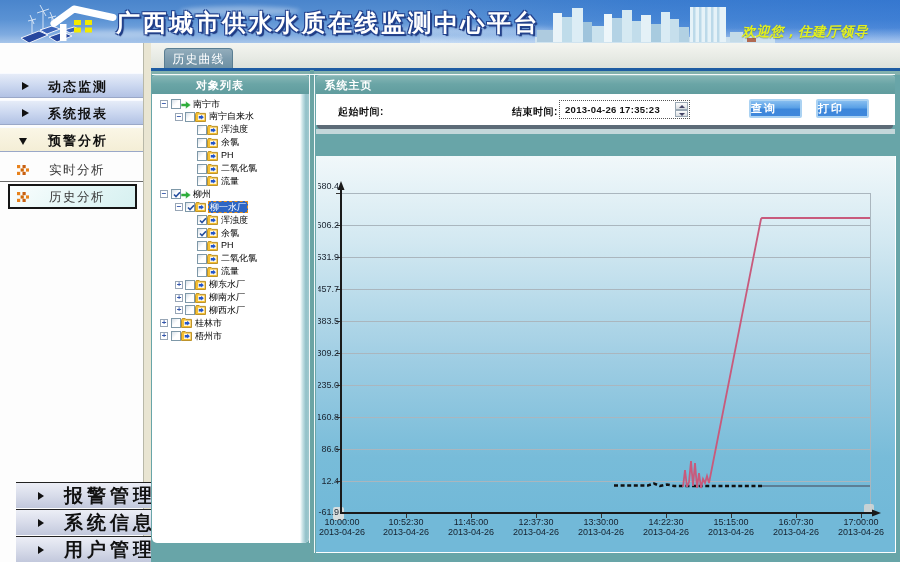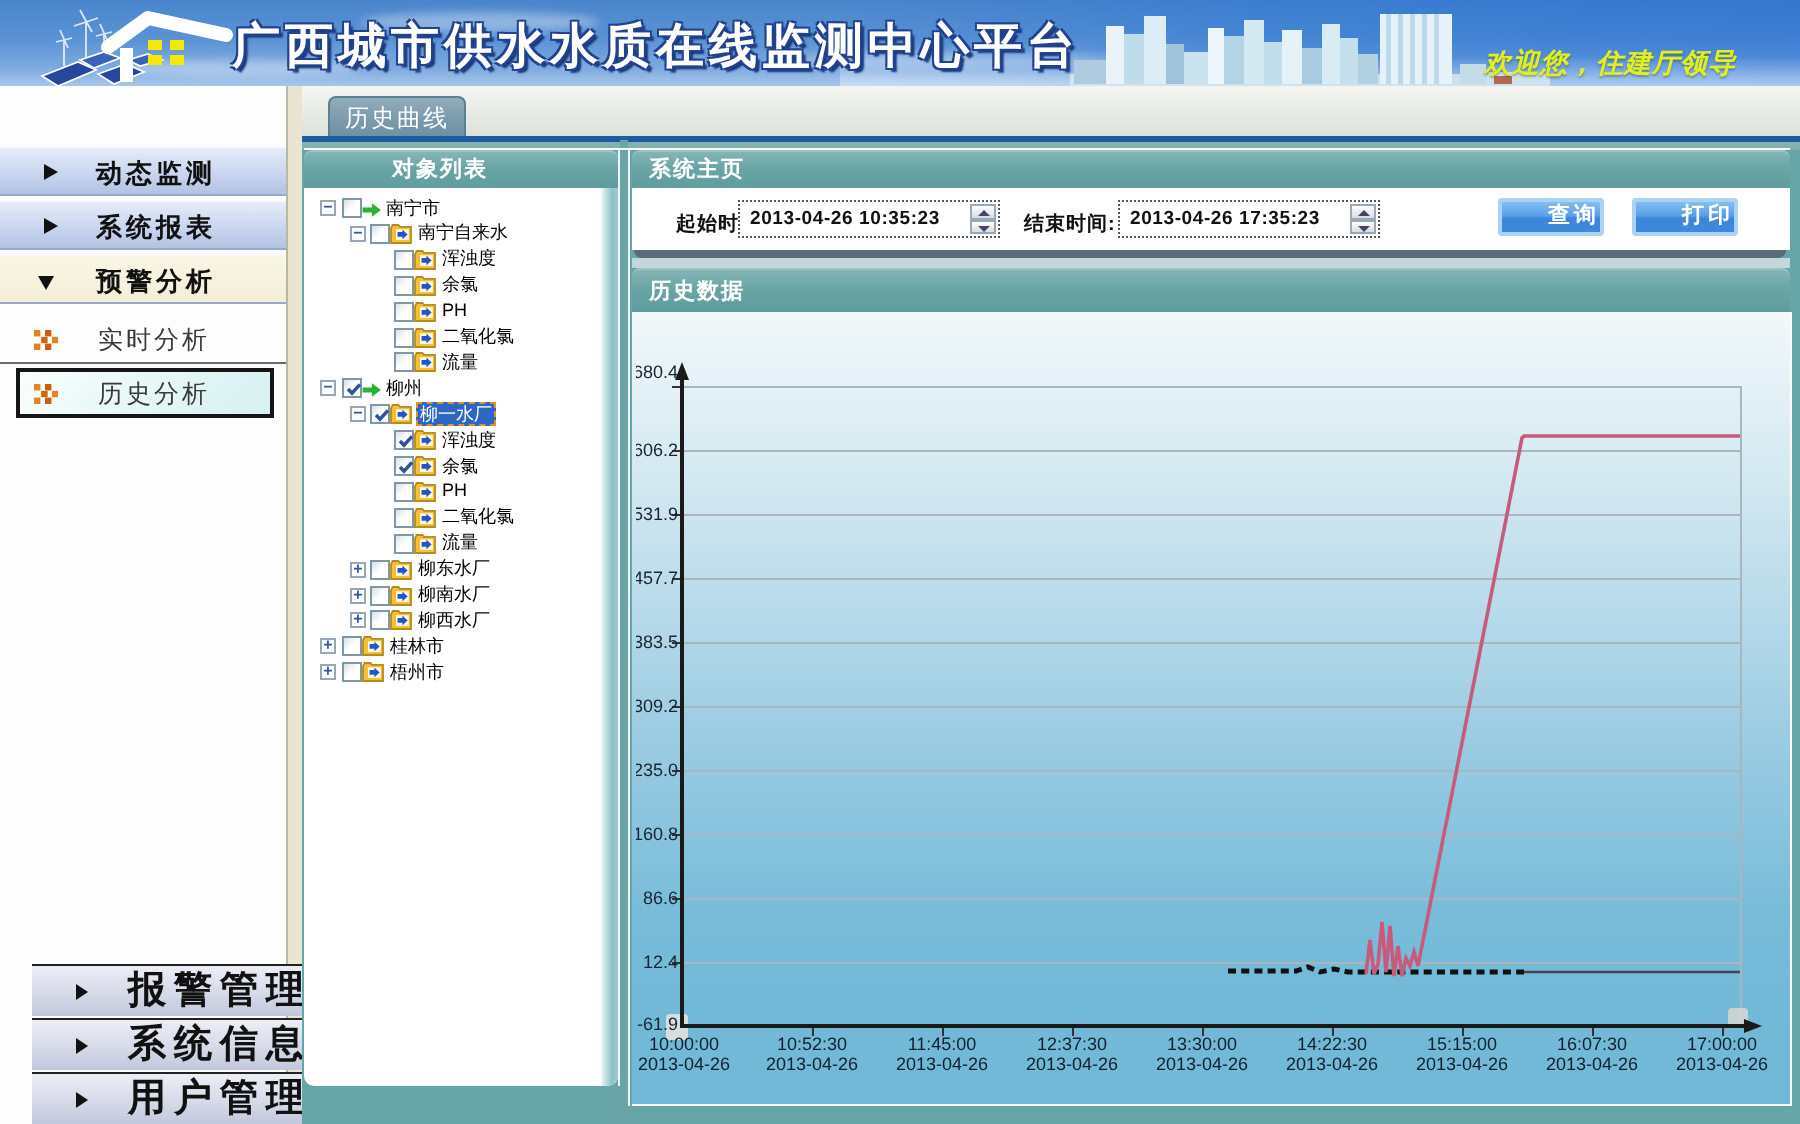--- a/index.html
+++ b/index.html
@@ -57,21 +57,21 @@
 #qshadow{left:317px;top:125px;width:576px;height:4px;background:#5c6b77;border-radius:0 0 4px 4px;}
 #qgap{left:315.5px;top:129px;width:579.5px;height:5px;background:#c3d7da;}
 .qlabel{font-size:10px;font-weight:bold;color:#111;top:105px;letter-spacing:0.5px;}
 .qinput{top:100px;height:19px;border:1px dotted #555;background:#fff;font-size:9.5px;font-weight:bold;color:#111;line-height:17px;padding-left:5px;letter-spacing:0.3px;}
 .spin{position:absolute;right:1px;top:1px;width:13px;height:15px;}
 .spin b{position:absolute;left:0;width:13px;height:8px;background:linear-gradient(180deg,#fdfdfd,#d8dce0);border:1px solid #9aa8b4;}
 .spin b.up{top:0;}.spin b.dn{top:8px;height:7px;}
 .spin i{position:absolute;left:3px;width:0;height:0;border-left:3px solid transparent;border-right:3px solid transparent;}
 .spin .up i{top:1.5px;border-bottom:3.5px solid #446;}
 .spin .dn i{top:1.5px;border-top:3.5px solid #446;}
-.btn{top:99px;width:53px;height:19px;background:linear-gradient(180deg,#85bdf0 0%,#59a0e6 45%,#3c86da 55%,#3f88dc 100%);border:2px solid #abd2f2;border-radius:2px;color:#fff;font-size:11px;font-weight:bold;text-align:right;line-height:15px;letter-spacing:2px;}
+.btn{top:99px;width:53px;height:19px;background:linear-gradient(180deg,#85bdf0 0%,#59a0e6 45%,#3c86da 55%,#3f88dc 100%);border:2px solid #abd2f2;border-radius:2px;color:#fff;font-size:11px;font-weight:bold;text-align:left;line-height:15px;letter-spacing:2px;}
 
 
 #chead{left:315.5px;top:134px;width:579.5px;height:22px;line-height:22px;}
 #chart{left:315.5px;top:156px;width:580.5px;height:397px;border-bottom:1px solid rgba(255,255,255,0.85);background:linear-gradient(180deg,#f1f8fa 0%,#d2e8f1 22%,#9ecde3 52%,#78bcd9 76%,#72b9d8 90%,#72b9d8 100%);border-right:1px solid #fff;}
 #chartbot{left:315.5px;top:554px;width:580.5px;height:8px;background:#68a5a8;}
 </style>
 </head>
 <body>
 <div id="page">
 
@@ -392,43 +392,34 @@
             <rect x="3" y="2.6" width="6.4" height="5.4" fill="#fff" opacity="0.85"></rect>
             <polygon points="3.8,4 6.2,4 6.2,2.8 8.8,5.2 6.2,7.6 6.2,6.4 3.8,6.4" fill="#2255cc"></polygon>
           </svg></span>
         <span class="tlabel" style="left:43px;">梧州市</span>
       </div>
     </div>
 
   <div class="abs panelhead" id="qhead">系统主页</div>
   <div class="abs" id="qbody"></div>
   <div class="abs qlabel" style="left:322px;margin-left:16px;">起始时间:</div>
-  <div class="abs qinput" style="left:369px;width:131px;">2013-04-26 10:35:23<span class="spin">
-        <b class="up">
-          <i></i>
-        </b>
-        <b class="dn">
-          <i></i>
-        </b>
-      </span></div>
   <div class="abs qlabel" style="left:512px;">结束时间:</div>
   <div class="abs qinput" style="left:559px;width:131px;">2013-04-26 17:35:23<span class="spin">
         <b class="up">
           <i></i>
         </b>
         <b class="dn">
           <i></i>
         </b>
       </span></div>
   <div class="abs btn" style="left:749px;">查询</div>
   <div class="abs btn" style="left:816px;">打印</div>
   <div class="abs" id="qshadow"></div>
   <div class="abs" id="qgap"></div>
 
-  <div class="abs panelhead" id="chead">历史数据</div>
   <div class="abs" id="chart">
     <svg width="579" height="397" viewBox="0 0 579 397" style="position:absolute;left:2.5px;top:0;">
 
       <g stroke="#aab6be" stroke-width="1">
         <line x1="24" y1="37.5" x2="553" y2="37.5"></line>
         <line x1="24" y1="69.5" x2="553" y2="69.5"></line>
         <line x1="24" y1="101.5" x2="553" y2="101.5"></line>
         <line x1="24" y1="133.5" x2="553" y2="133.5"></line>
         <line x1="24" y1="165.5" x2="553" y2="165.5"></line>
         <line x1="24" y1="197.5" x2="553" y2="197.5"></line>

